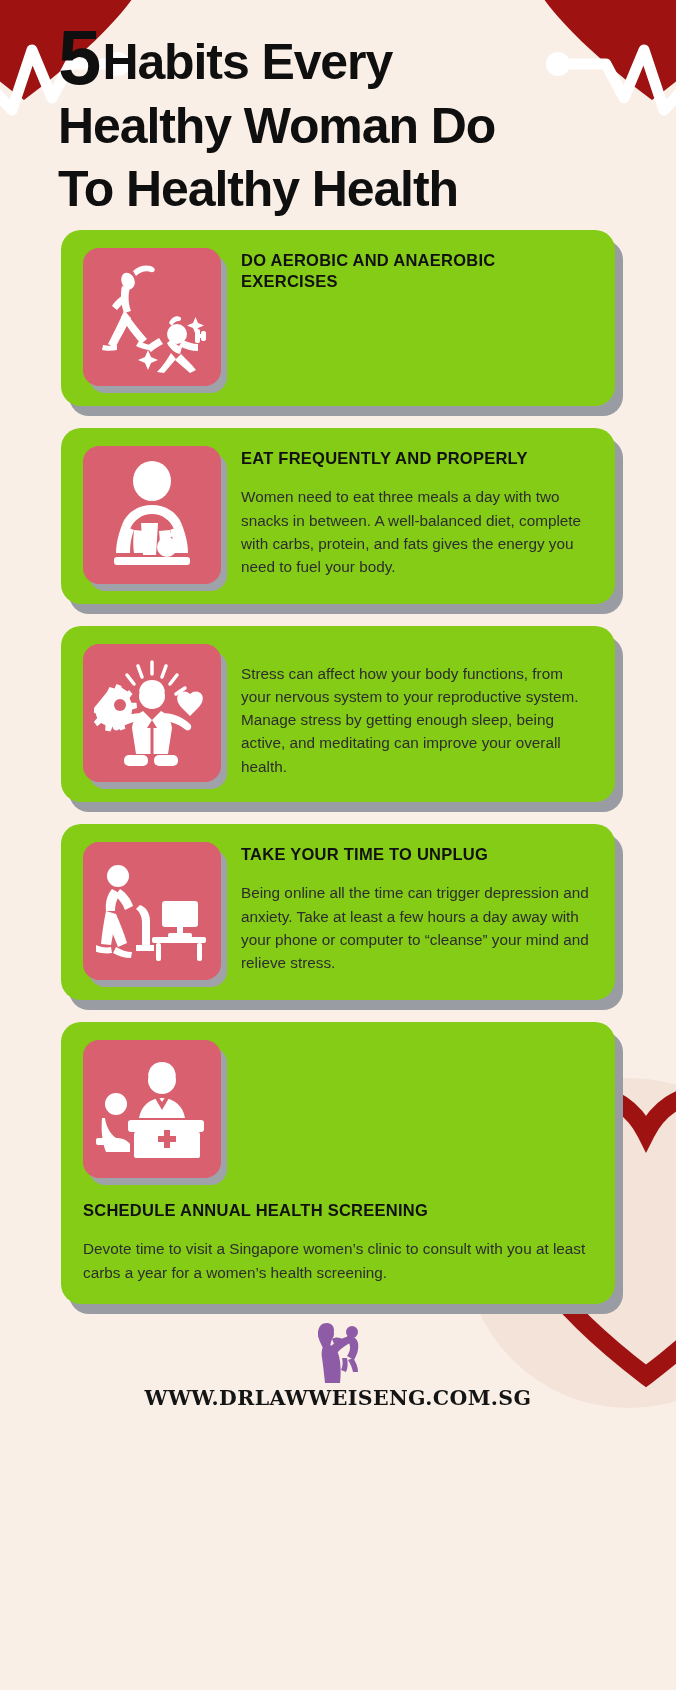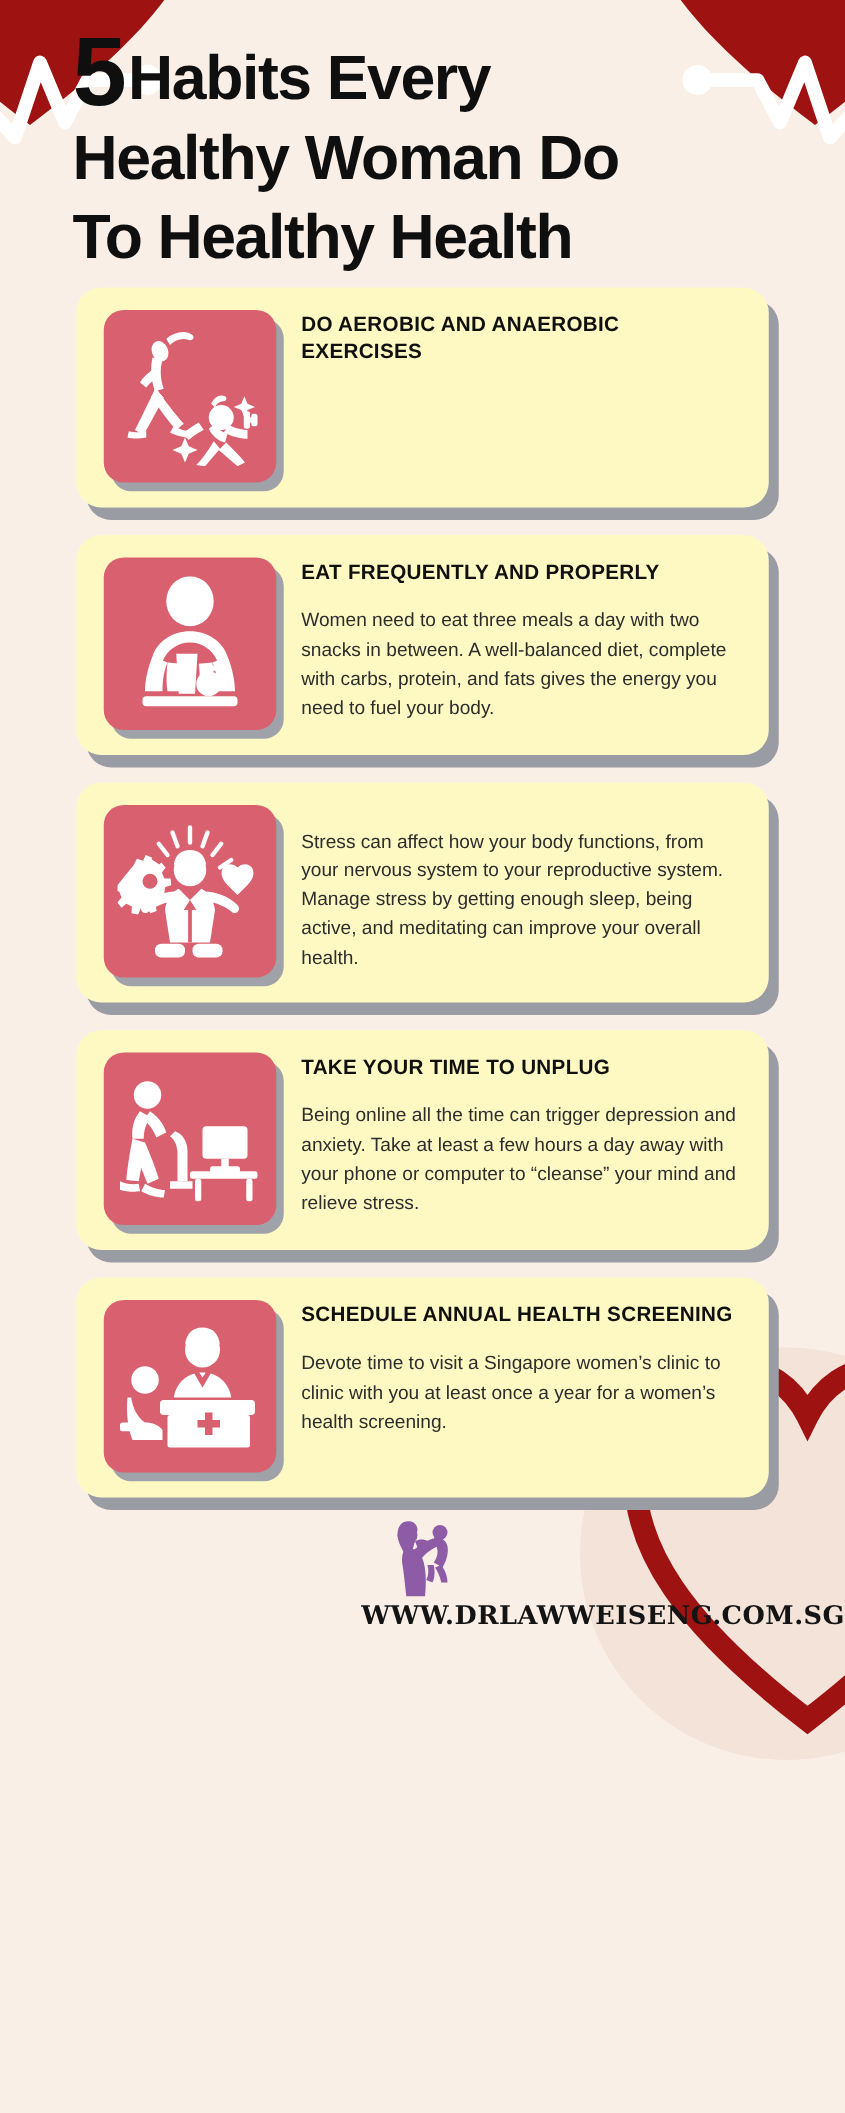--- a/index.html
+++ b/index.html
@@ -49,28 +49,28 @@
     vertical-align:-5px;
     margin-right:4px;
   }
 
   
   .cards{ position:relative; z-index:5; margin-top:8px; }
   .card{
     position:relative;
     margin:0 auto 22px auto;
     width:554px;
-    background:#fef9c3;
+    background:#84cc16;
     border-radius:20px;
     box-shadow:8px 10px 0 0 #9a9ca4;
     padding:18px 20px 20px 22px;
     display:flex;
     gap:20px;
   }
-  .card:last-child{ margin-bottom:0; }
+  .card:last-child{ margin-bottom:0;flex-direction:column; }
 
   .icon-tile{
     flex:0 0 auto;
     width:138px; height:auto;
     min-height:138px;
     background:#d9606f;
     border-radius:16px;
     box-shadow:6px 7px 0 0 #a0a2aa;
     position:relative;
     align-self:stretch;
@@ -89,21 +89,21 @@
     margin-top:16px;
     font-size:15.3px;
     line-height:1.52;
     color:#2d2d2d;
   }
 
   
   .footer{
     position:relative; z-index:6;
     margin-top:18px;
-    text-align:right;
+    text-align:center;
   }
   .footer-logo{ display:block; margin:0 auto 2px auto; }
   .footer-url{
     font-family:"DejaVu Serif", serif;
     font-weight:bold;
     font-size:20.5px;
     letter-spacing:0.4px;
     color:#141414;
   }
 </style>
@@ -300,21 +300,21 @@
             <rect x="32" y="62" width="76" height="12" rx="3"></rect>
             <rect x="38" y="74" width="66" height="26" rx="2"></rect>
             <rect x="62" y="78" width="18" height="6" fill="#d9606f"></rect>
             <rect x="68" y="72" width="6" height="18" fill="#d9606f"></rect>
             <rect x="0" y="80" width="14" height="7" rx="2"></rect>
           </g>
         </svg>
       </div>
       <div class="card-body">
         <div class="card-title">SCHEDULE ANNUAL HEALTH SCREENING</div>
-        <div class="card-text">Devote time to visit a Singapore women’s clinic to clinic with you at least once a year for a women’s health screening.</div>
+        <div class="card-text">Devote time to visit a Singapore women’s clinic to consult with you at least carbs a year for a women’s health screening.</div>
       </div>
     </div>
 
   </div>
 
   <div class="footer">
     <svg class="footer-logo" width="58" height="62" viewBox="0 0 58 62">
       <g fill="#8e5ba6">
 
         <circle cx="17" cy="12" r="8"></circle>

